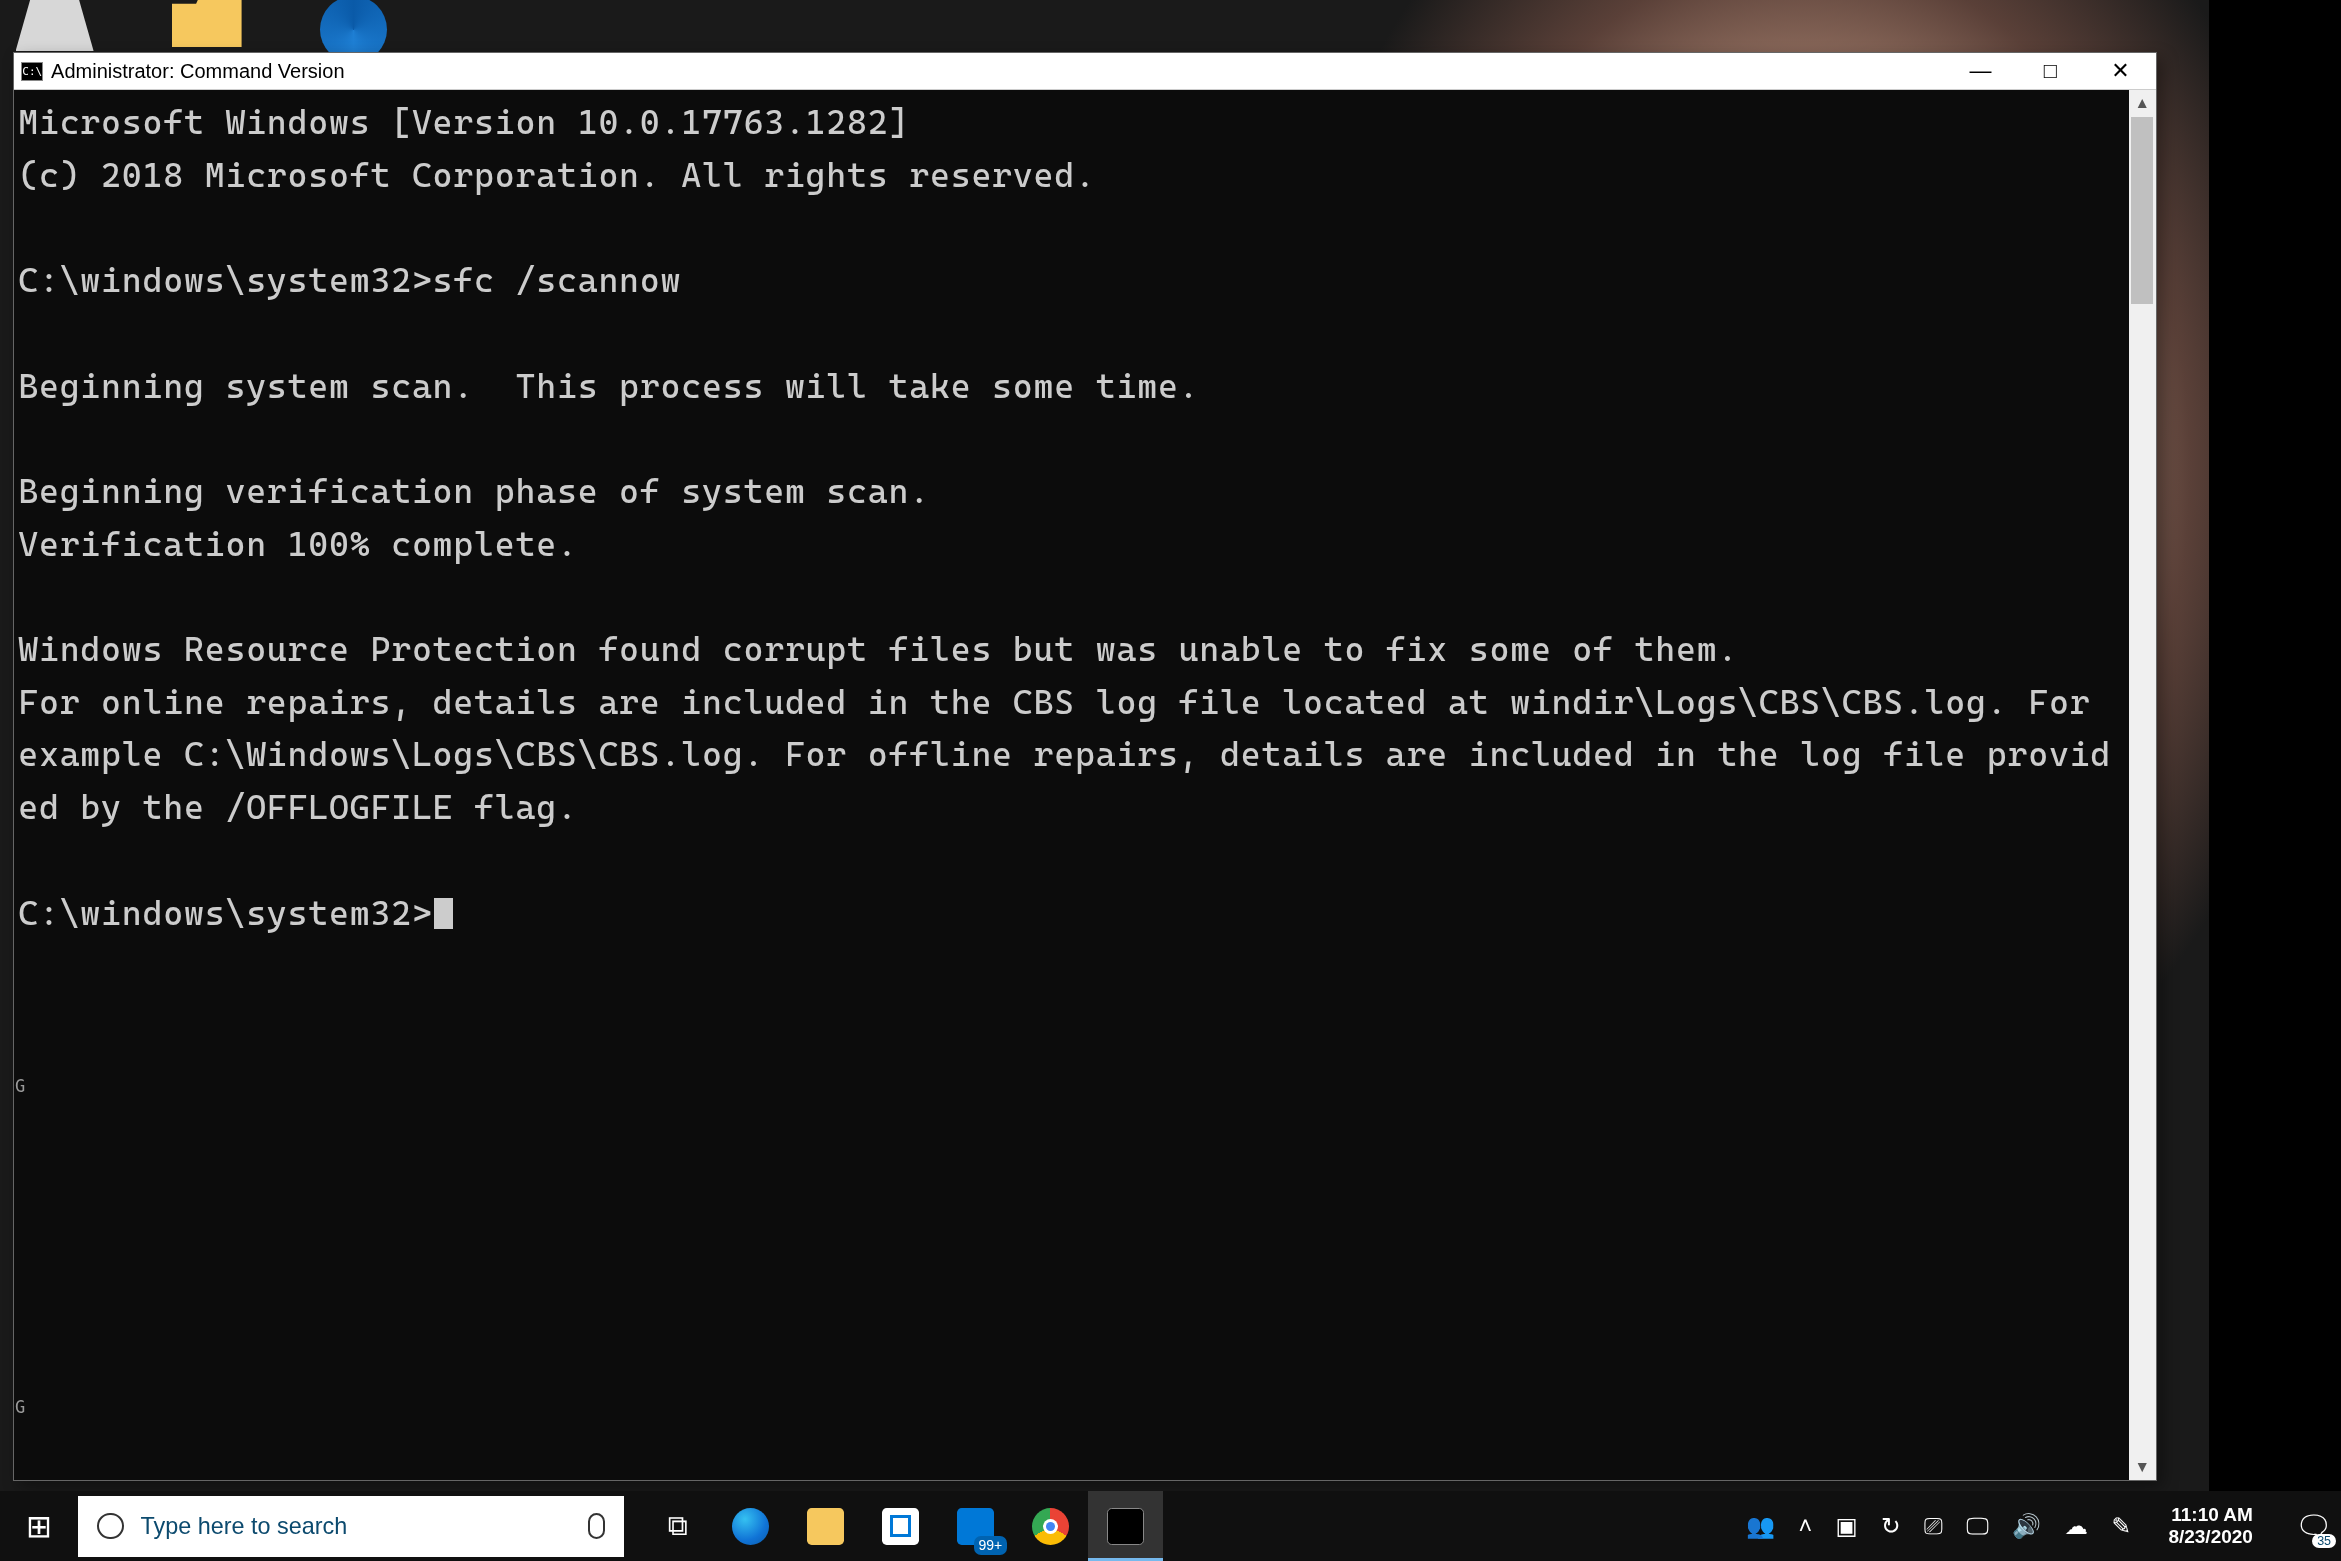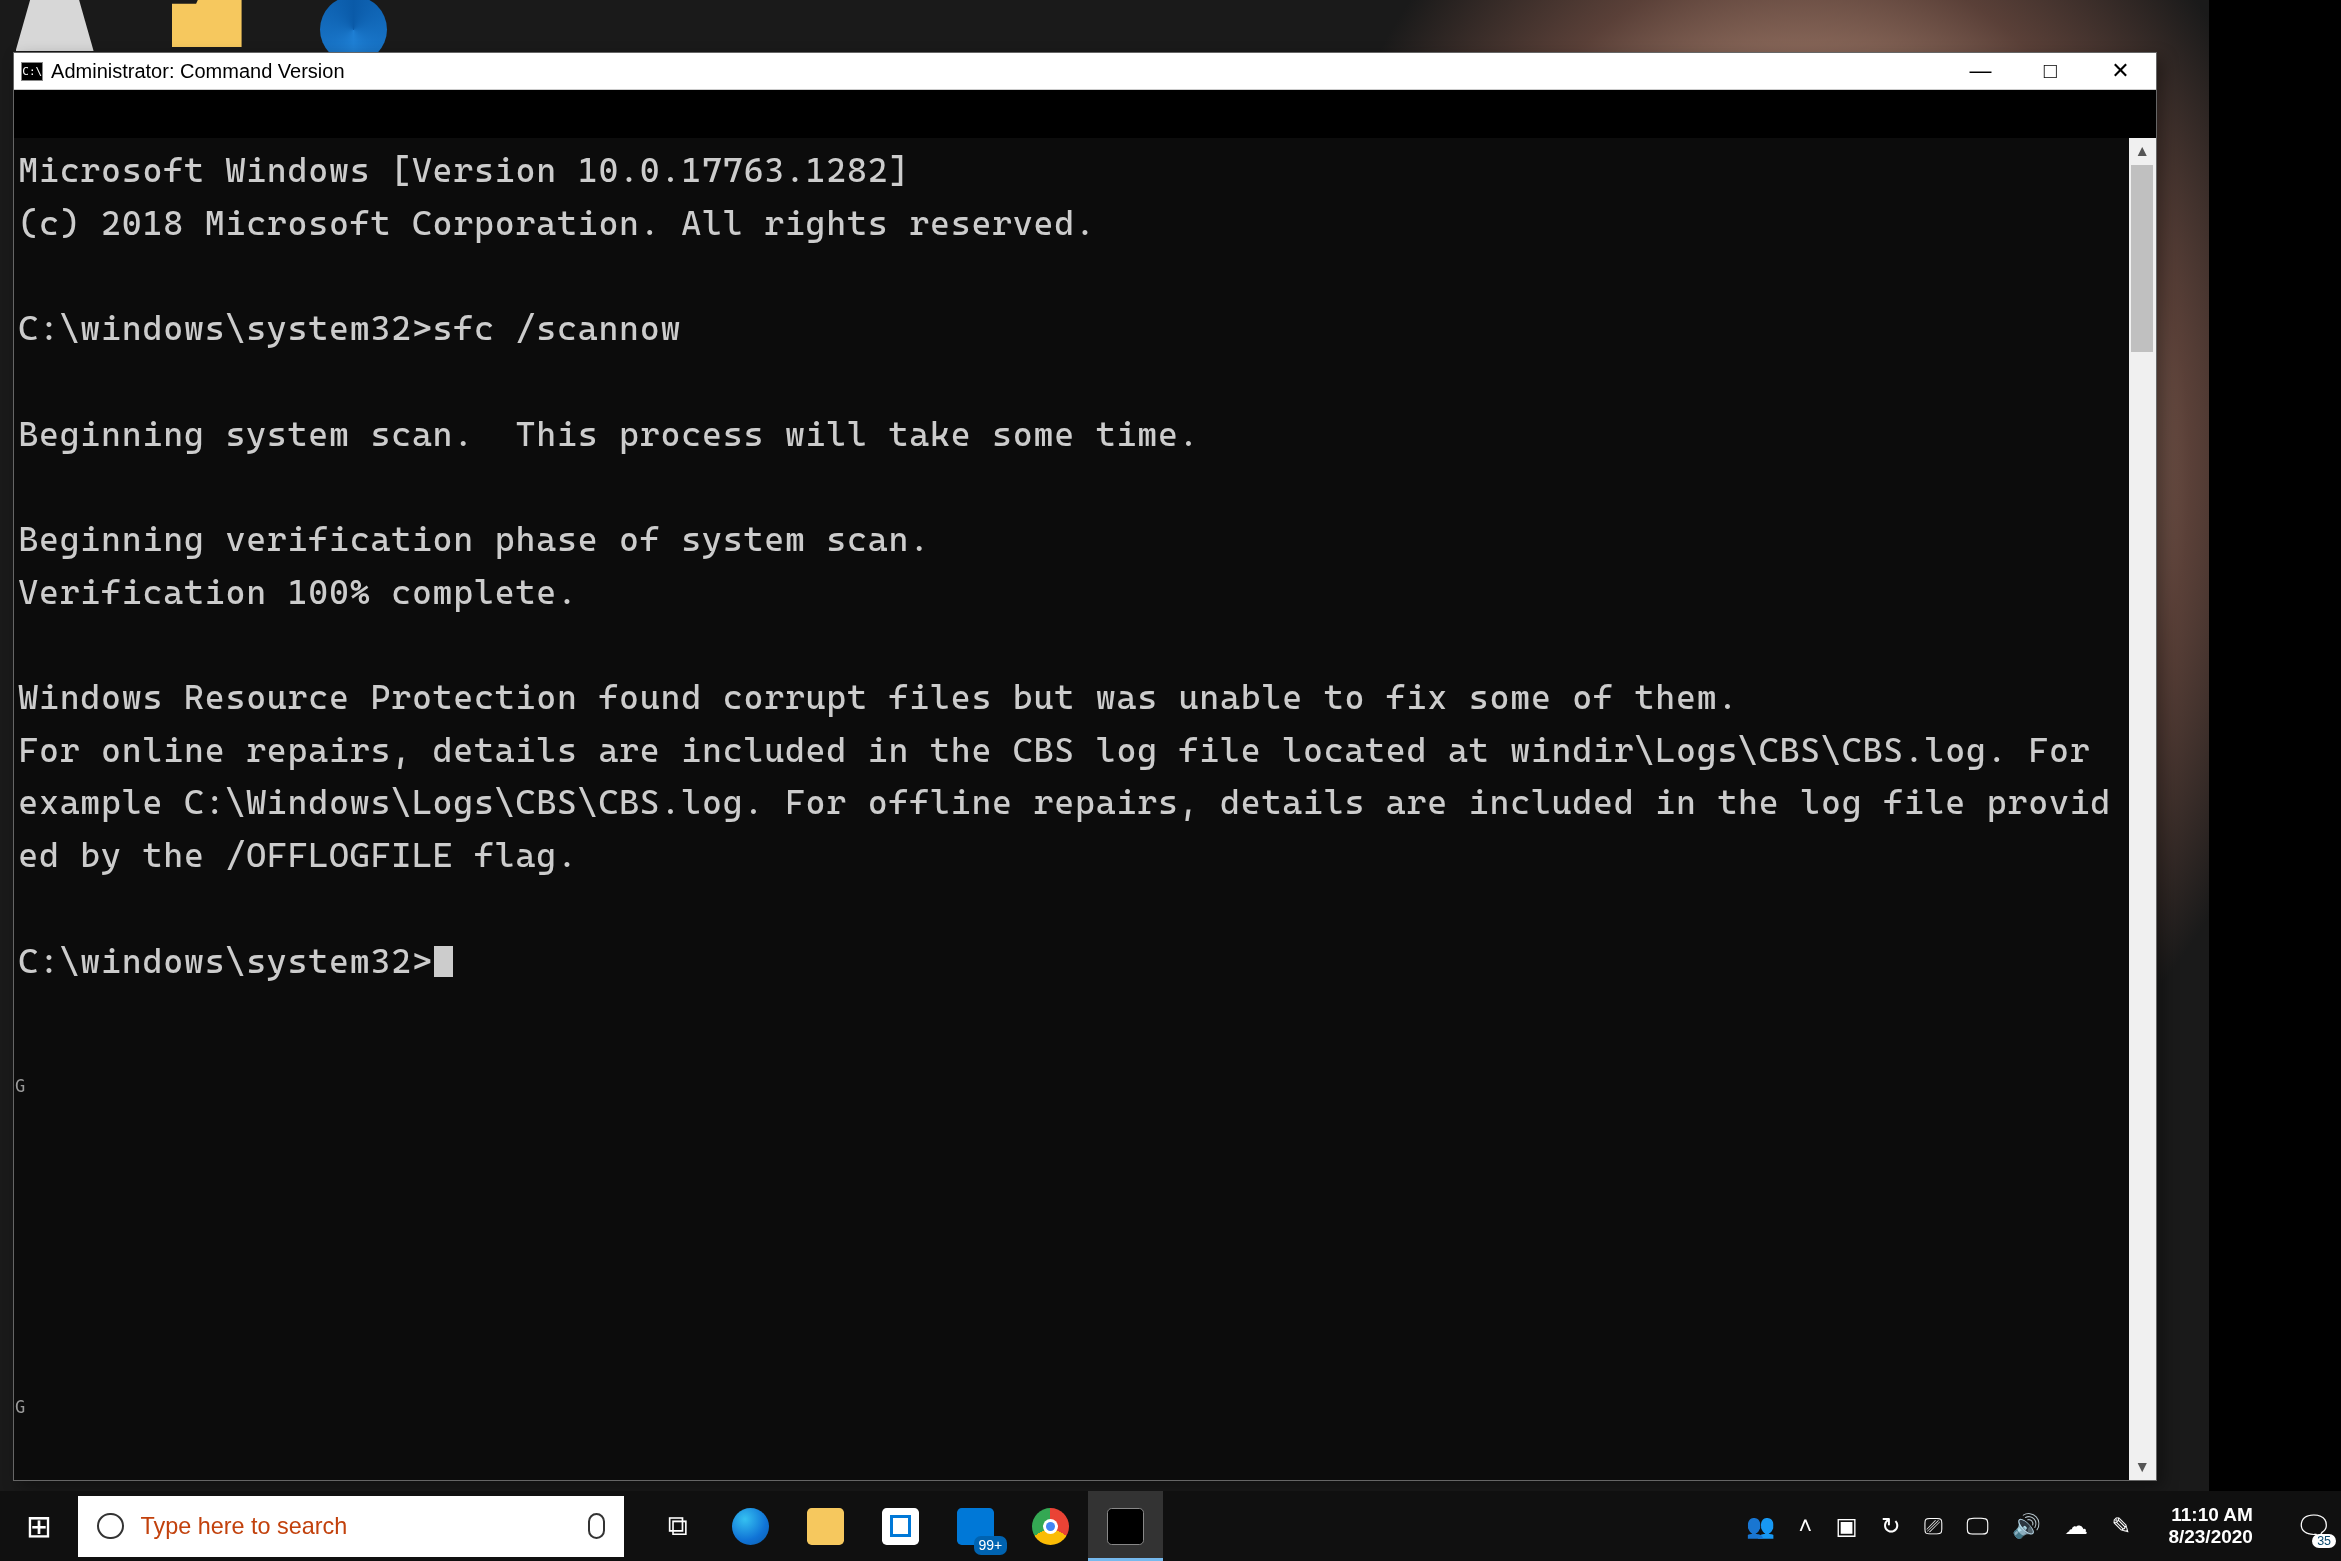--- a/index.html
+++ b/index.html
@@ -48,21 +48,21 @@
     border:0.8px solid #888;
   }
   .titlebar .title-text { flex:0 0 auto; }
   .titlebar .spacer { flex:1; }
   .titlebar .win-btn {
     width:70px; height:37px; display:flex; align-items:center; justify-content:center;
     font-size:22px; color:#000;
   }
 
   
-  .term-wrap { flex:1; display:flex;margin-top:48px; }
+  .term-wrap { flex:1; display:flex; }
   .terminal {
     flex:1; background:#0c0c0c; color:#ccc;
     font-family:Consolas,"Cascadia Mono",monospace;
     font-size:34px; line-height:1.55; letter-spacing:0.8px;
     padding:6.2px 3.1px 3.1px 4.7px;
     white-space:pre-wrap; word-break:break-all;
     overflow:hidden;
   }
   .cursor {
     display:inline-block; width:19px; height:31px; background:#ccc;
@@ -87,21 +87,21 @@
     font-size:20px;
   }
   .start-btn {
     width:78px; height:70px; display:flex; align-items:center; justify-content:center; font-size:31px;
   }
   .search-box {
     width:546px; height:61px; background:#fff; color:#555;
     display:flex; align-items:center; gap:17px; padding:0 19px; font-size:23.4px;
   }
   .search-box .circle { width:26.5px; height:26.5px; border:2.3px solid #333; border-radius:50%; }
-  .search-box .txt { flex:1; color:#c2410c; }
+  .search-box .txt { flex:1; color:#0c4a6e; }
   .search-box .mic { width:17px; height:26.5px; border:2.3px solid #333; border-radius:9.4px; }
   .tb-spacer-small { width:14px; }
   .tb-icon {
     width:75px; height:70px; display:flex; align-items:center; justify-content:center; font-size:31px;
     position:relative;
   }
   .tb-icon.active { background:#333; box-shadow: inset 0 -3.1px 0 #76b9ed; }
   .badge {
     position:absolute; bottom:6.2px; right:6.2px;
     background:#0063b1; color:#fff; font-size:14px; padding:1.6px 4.7px; border-radius:7px;

